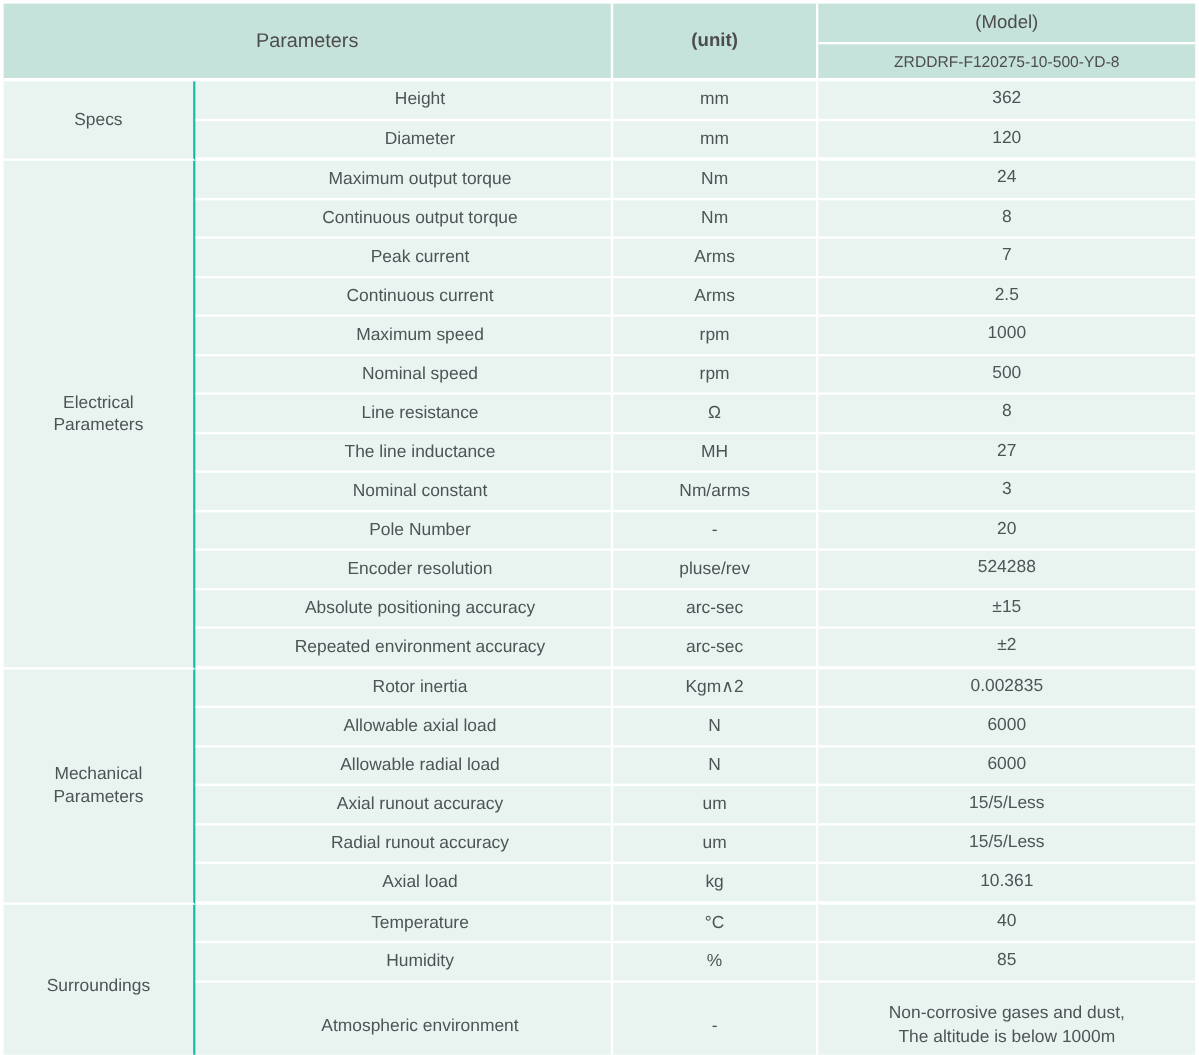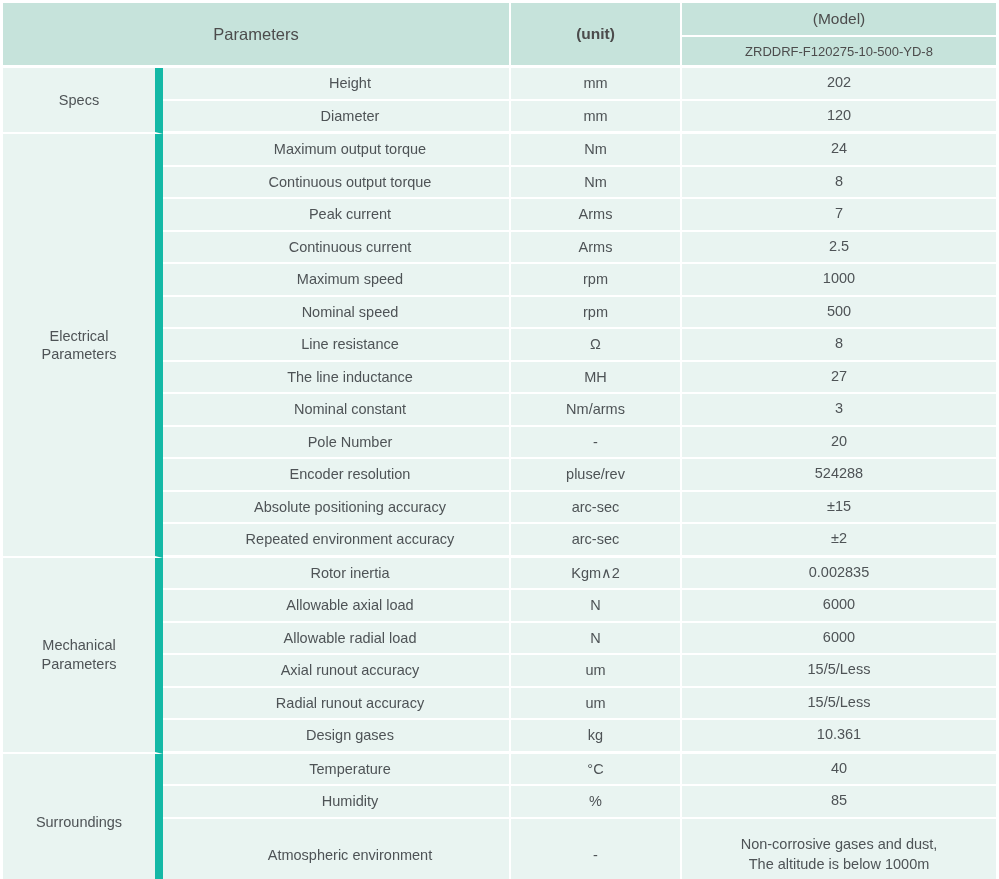--- a/index.html
+++ b/index.html
@@ -55,21 +55,21 @@
     background: var(--row-bg, #e9f4f1);
     color: var(--body-text, #4e5356);
     font-size: 14.5px;
     text-align: center;
     vertical-align: middle;
     height: 28.5px;
     border-bottom: 2px solid #fff;
     overflow: hidden;
   }
   td.section-cell {
-    border-right: 8px solid #14b8a6;
+    border-right: 2px solid #14b8a6;
     padding: 4px 28px;
     line-height: 1.25;
   }
   td.param-cell {
     text-align: center;
     padding-left: 29px;
     border-right: 2px solid #fff;
   }
   td.unit-cell {
     border-right: 2px solid #fff;
@@ -105,21 +105,21 @@
       </tr>
       <tr>
         <th class="h-model-value">ZRDDRF-F120275-10-500-YD-8</th>
       </tr>
     </thead>
     <tbody id="spec-body">
         <tr>
           <td class="section-cell" rowspan="2">Specs</td>
           <td class="param-cell">Height</td>
           <td class="unit-cell">mm</td>
-          <td class="value-cell">202</td>
+          <td class="value-cell">362</td>
         </tr>
         <tr class="section-end">
           <td class="param-cell">Diameter</td>
           <td class="unit-cell">mm</td>
           <td class="value-cell">120</td>
         </tr>
         <tr>
           <td class="section-cell" rowspan="13">Electrical Parameters</td>
           <td class="param-cell">Maximum output torque</td>
           <td class="unit-cell">Nm</td>
@@ -205,21 +205,21 @@
           <td class="param-cell">Axial runout accuracy</td>
           <td class="unit-cell">um</td>
           <td class="value-cell">15/5/Less</td>
         </tr>
         <tr>
           <td class="param-cell">Radial runout accuracy</td>
           <td class="unit-cell">um</td>
           <td class="value-cell">15/5/Less</td>
         </tr>
         <tr class="section-end">
-          <td class="param-cell">Design gases</td>
+          <td class="param-cell">Axial load</td>
           <td class="unit-cell">kg</td>
           <td class="value-cell">10.361</td>
         </tr>
         <tr>
           <td class="section-cell" rowspan="3">Surroundings</td>
           <td class="param-cell">Temperature</td>
           <td class="unit-cell">°C</td>
           <td class="value-cell">40</td>
         </tr>
         <tr>

